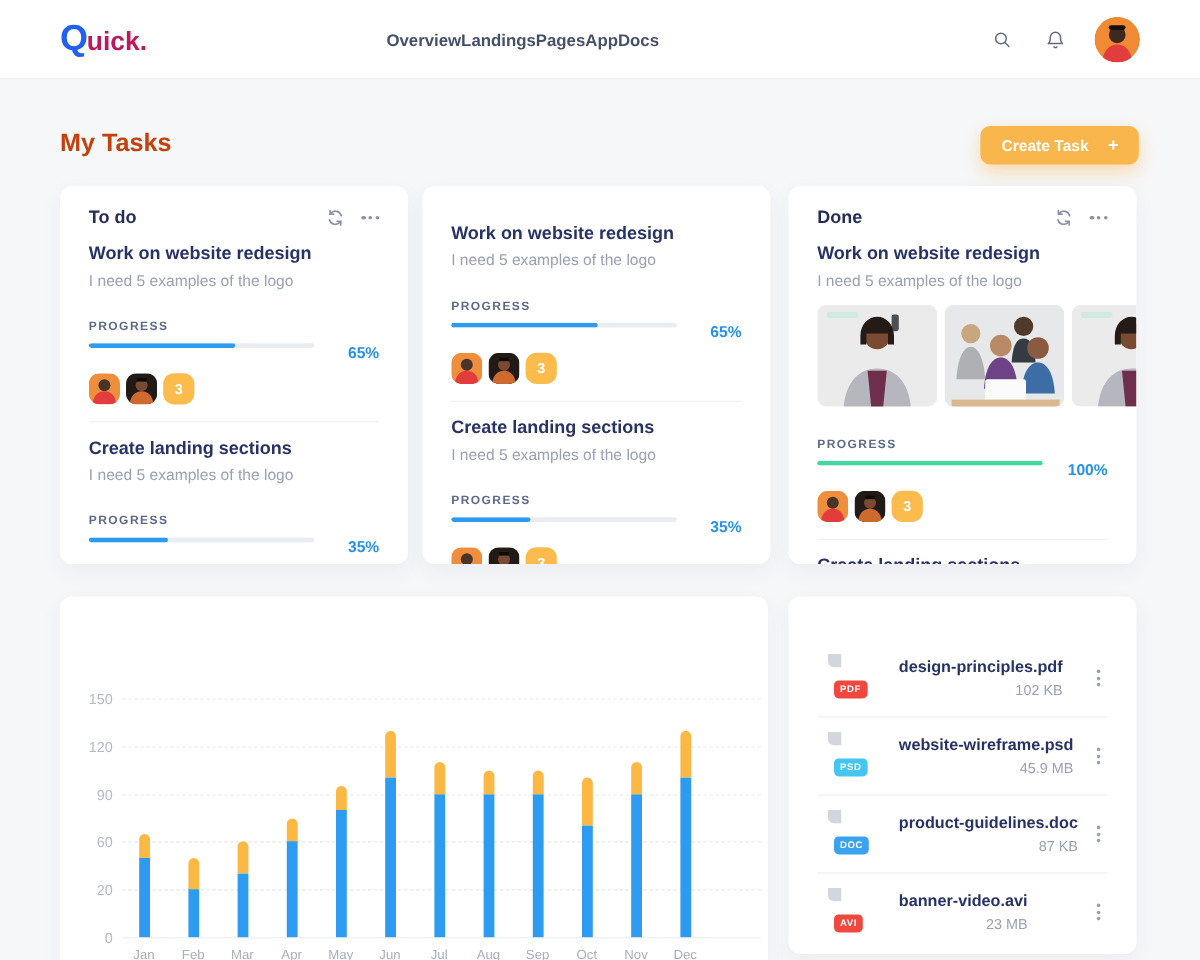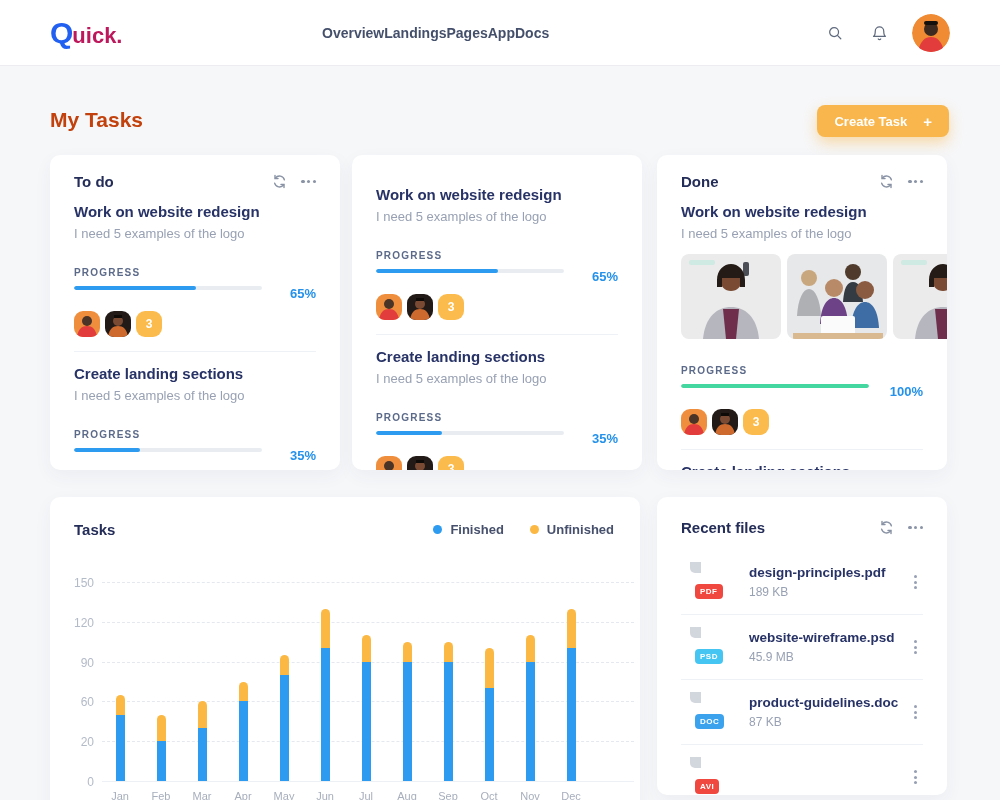--- a/index.html
+++ b/index.html
@@ -94,21 +94,21 @@
   .file-icon { position:relative; width:32px; height:40px; margin:0 16px 0 20px; flex:0 0 auto; }
   .file-page { width:32px; height:40px; background:#e9ebef; border-radius:4px; position:relative; overflow:hidden; }
   .file-page::after {
     content:""; position:absolute; top:0; right:0; width:11px; height:11px;
     background:#d2d6dd; border-radius:0 0 0 5px;
   }
   .file-badge {
     position:absolute; left:-6px; bottom:3px; padding:3px 5px; border-radius:4px;
     color:#fff; font-size:8px; font-weight:700; letter-spacing:.5px;
   }
-  .file-meta { min-width:0; }
+  .file-meta { min-width:0;text-align:right; }
   .file-name { font-size:13.5px; font-weight:700; color:#273266; }
   .file-size { margin-top:5px; font-size:12px; color:#98a1b3; }
 </style>
 </head>
 <body>
 
 <header class="navbar">
   <div class="logo">
     <span class="logo-q">Q</span>
       <span class="logo-rest">uick.</span>
@@ -358,33 +358,20 @@
       <span class="badge">3</span>
     </div>
   </div>
   <div class="divider"></div>
   <div class="task">
     <div class="task-title">Create landing sections</div>
   </div>
 </section>
 
 <section class="card" id="card-chart">
-  <div class="chart-head">
-    <h2 class="card-title">Tasks</h2>
-    <div class="legend">
-      <span class="legend-item">
-        <span class="legend-dot" style="background: rgb(45, 155, 240);"></span>
-        <span class="legend-label">Finished</span>
-      </span>
-      <span class="legend-item">
-        <span class="legend-dot" style="background: rgb(251, 184, 67);"></span>
-        <span class="legend-label">Unfinished</span>
-      </span>
-    </div>
-  </div>
   <div id="chart-plot">
       <div class="gridline zero" style="bottom: 0px;"></div>
       <div class="ytick" style="bottom: -7px;">0</div>
       <div class="gridline" style="bottom: 39.8px;"></div>
       <div class="ytick" style="bottom: 32.8px;">20</div>
       <div class="gridline" style="bottom: 79.6px;"></div>
       <div class="ytick" style="bottom: 72.6px;">60</div>
       <div class="gridline" style="bottom: 119.4px;"></div>
       <div class="ytick" style="bottom: 112.4px;">90</div>
       <div class="gridline" style="bottom: 159.2px;"></div>
@@ -448,47 +435,29 @@
       <div class="xtick" style="left: 412px;">Nov</div>
       <div class="bar" style="left: 464.5px;">
         <div class="seg top" style="height: 39.8px; background: rgb(251, 184, 67);"></div>
         <div class="seg" style="height: 132.7px; background: rgb(45, 155, 240);"></div>
       </div>
       <div class="xtick" style="left: 453px;">Dec</div>
     </div>
 </section>
 
 <section class="card" id="card-files">
-  <div class="card-head">
-    <h2 class="card-title">Recent files</h2>
-    <div class="head-icons">
-      <span class="icon-btn">
-          <svg viewBox="0 0 16 16" width="15" height="15" fill="none" stroke="#8892a4" stroke-width="1.5" stroke-linecap="round">
-            <path d="M13.2 6.2A5.4 5.4 0 0 0 3.6 4.4"></path>
-            <path d="M2.8 9.8a5.4 5.4 0 0 0 9.6 1.8"></path>
-            <path d="M3.2 1.6v3.2h3.2"></path>
-            <path d="M12.8 14.4v-3.2H9.6"></path>
-          </svg>
-        </span>
-      <span class="icon-btn dots-h">
-          <i></i>
-          <i></i>
-          <i></i>
-        </span>
-    </div>
-  </div>
   <div class="files-list">
     <div class="file-row">
       <span class="file-icon">
         <span class="file-page"></span>
         <span class="file-badge" style="background: rgb(240, 72, 62);">PDF</span>
       </span>
       <span class="file-meta">
         <div class="file-name">design-principles.pdf</div>
-        <div class="file-size">189 KB</div>
+        <div class="file-size">102 KB</div>
       </span>
       <span class="kebab">
           <i></i>
           <i></i>
           <i></i>
         </span>
     </div>
     <div class="file-row">
       <span class="file-icon">
         <span class="file-page"></span>
@@ -517,20 +486,24 @@
           <i></i>
           <i></i>
           <i></i>
         </span>
     </div>
     <div class="file-row">
       <span class="file-icon">
         <span class="file-page"></span>
         <span class="file-badge" style="background: rgb(240, 72, 62);">AVI</span>
       </span>
+      <span class="file-meta">
+        <div class="file-name">banner-video.avi</div>
+        <div class="file-size">23 MB</div>
+      </span>
       <span class="kebab">
           <i></i>
           <i></i>
           <i></i>
         </span>
     </div>
   </div>
 </section>
 
 </body></html>

